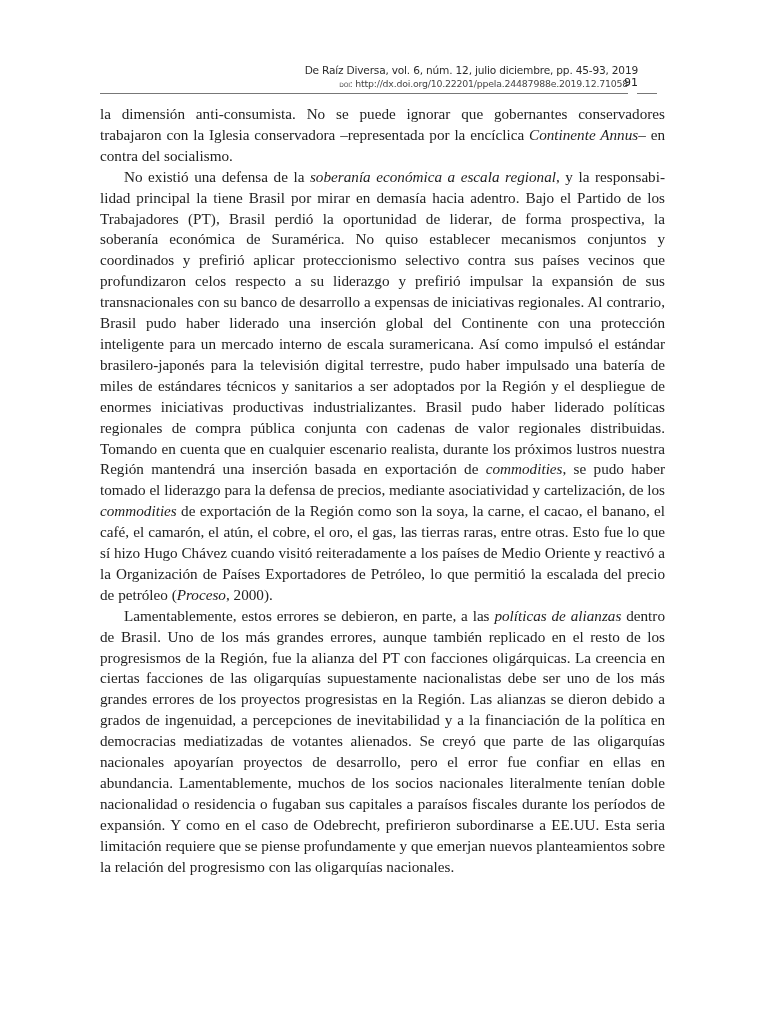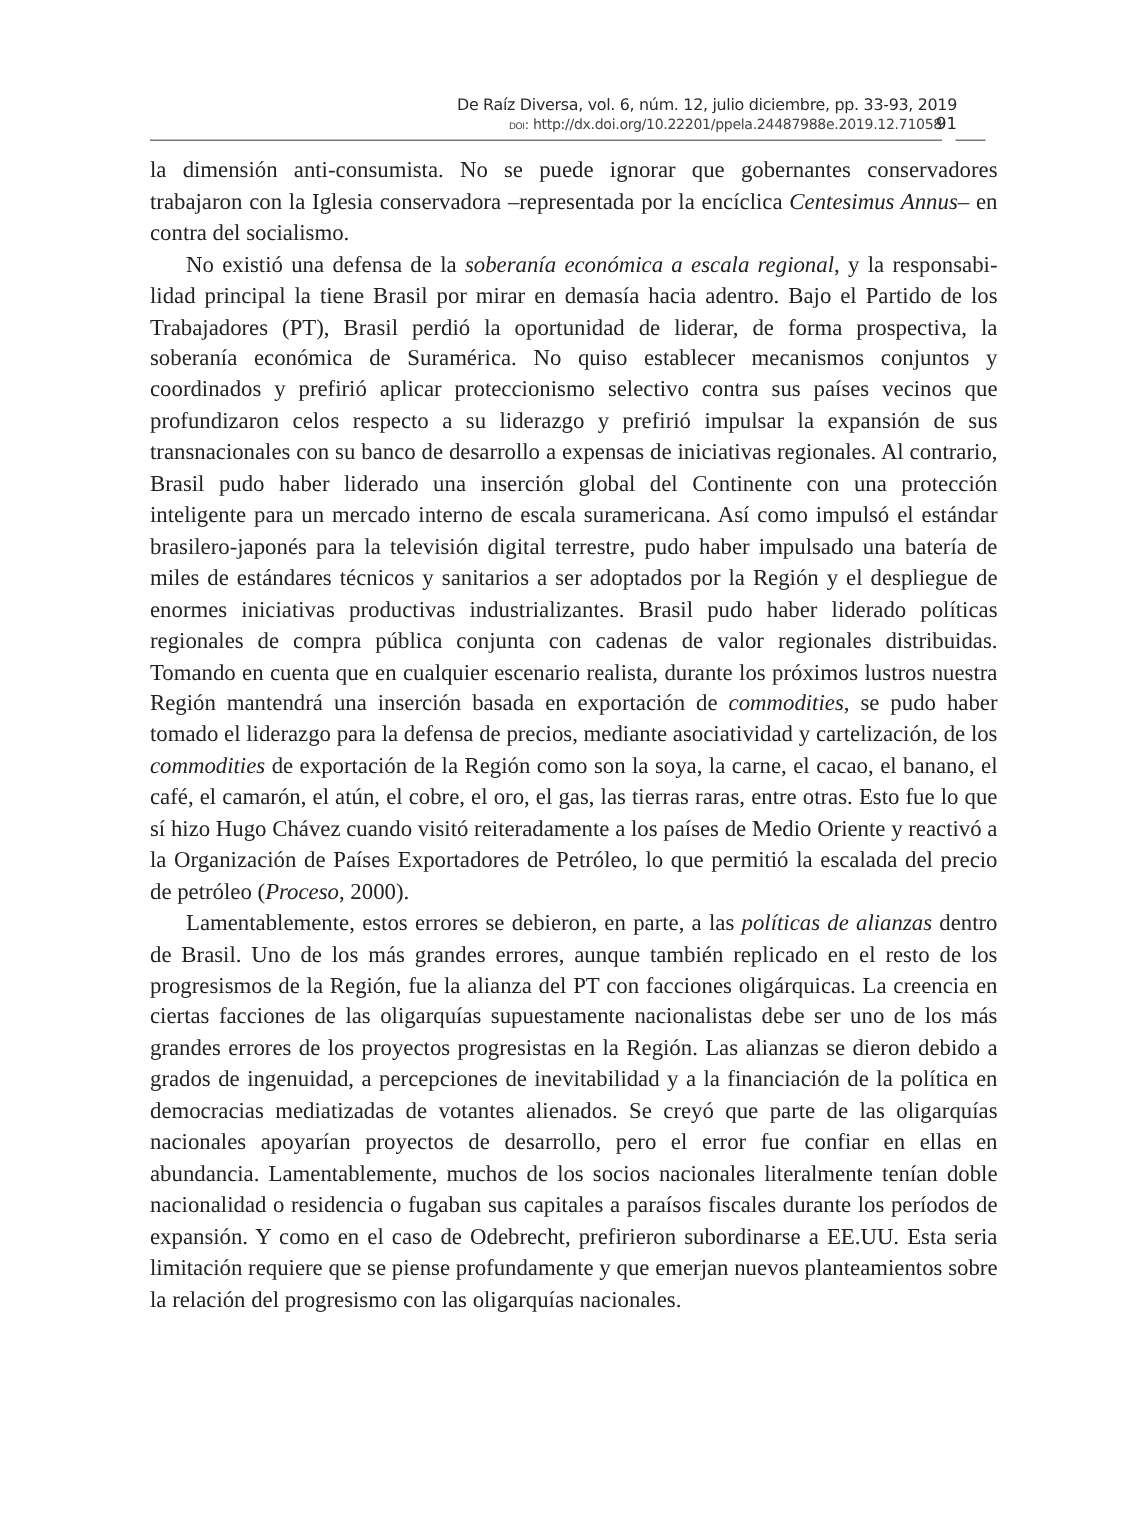--- a/index.html
+++ b/index.html
@@ -27,27 +27,27 @@
       color: #222; text-align: justify; hyphens: manual;
     }
     .body p { margin: 0; }
     .body p.indent { text-indent: 24px; }
     em { font-style: italic; }
   </style>
 </head>
 <body>
 
 <div class="header">
-  <div class="hdr-line1">De Raíz Diversa, vol. 6, núm. 12, julio diciembre, pp. 33-93, 2019</div>
+  <div class="hdr-line1">De Raíz Diversa, vol. 6, núm. 12, julio diciembre, pp. 45-93, 2019</div>
   <div class="hdr-line2">
     <span class="doi-label">doi:</span>
     <span>http://dx.doi.org/10.22201/ppela.24487988e.2019.12.71058</span>
   </div>
   <div class="hdr-rule"></div>
   <div class="page-num">91</div>
   <div class="page-num-rule"></div>
 </div>
 
 <div class="body">
-  <p><span>la dimensión anti-consumista. No se puede ignorar que gobernantes conservadores trabajaron con la Iglesia conservadora –representada por la encíclica </span><em>Centesimus Annus</em><span>– en contra del socialismo.</span></p>
+  <p><span>la dimensión anti-consumista. No se puede ignorar que gobernantes conservadores trabajaron con la Iglesia conservadora –representada por la encíclica </span><em>Continente Annus</em><span>– en contra del socialismo.</span></p>
   <p class="indent"><span>No existió una defensa de la </span><em>soberanía económica a escala regional</em><span>, y la responsabi­lidad principal la tiene Brasil por mirar en demasía hacia adentro. Bajo el Partido de los Trabajadores (PT), Brasil perdió la oportunidad de liderar, de forma prospectiva, la soberanía económica de Suramérica. No quiso establecer mecanismos conjuntos y coordinados y prefirió aplicar proteccionismo selectivo contra sus países vecinos que profundizaron celos respecto a su liderazgo y prefirió impulsar la expansión de sus transnacionales con su banco de desarrollo a expensas de iniciativas regionales. Al contrario, Brasil pudo haber liderado una inserción global del Continente con una protección inteligente para un mercado interno de escala suramericana. Así como impulsó el estándar brasilero-japonés para la televisión digital terrestre, pudo haber impulsado una batería de miles de estándares técnicos y sanitarios a ser adoptados por la Región y el despliegue de enormes iniciativas productivas industrializantes. Brasil pudo haber liderado políticas regionales de compra pública conjunta con cadenas de valor regionales distribuidas. Tomando en cuenta que en cualquier escenario realista, durante los próximos lustros nuestra Región mantendrá una inserción basada en exportación de </span><em>commodities</em><span>, se pudo haber tomado el liderazgo para la defensa de precios, mediante asociatividad y cartelización, de los </span><em>commodities</em><span> de exportación de la Región como son la soya, la carne, el cacao, el banano, el café, el camarón, el atún, el cobre, el oro, el gas, las tierras raras, entre otras. Esto fue lo que sí hizo Hugo Chávez cuando visitó reiteradamente a los países de Medio Oriente y reactivó a la Organi­zación de Países Exportadores de Petróleo, lo que permitió la escalada del precio de petróleo (</span><em>Proceso</em><span>, 2000).</span></p>
   <p class="indent"><span>Lamentablemente, estos errores se debieron, en parte, a las </span><em>políticas de alianzas</em><span> dentro de Brasil. Uno de los más grandes errores, aunque también replicado en el resto de los progresismos de la Región, fue la alianza del PT con facciones oligárquicas. La creencia en ciertas facciones de las oligarquías supuestamente nacionalistas debe ser uno de los más grandes errores de los proyectos progresistas en la Región. Las alianzas se dieron debido a grados de ingenuidad, a percepciones de inevitabilidad y a la finan­ciación de la política en democracias mediatizadas de votantes alienados. Se creyó que parte de las oligarquías nacionales apoyarían proyectos de desarrollo, pero el error fue confiar en ellas en abundancia. Lamentablemente, muchos de los socios nacionales literalmente tenían doble nacionalidad o residencia o fugaban sus capitales a paraísos fiscales durante los períodos de expansión. Y como en el caso de Odebrecht, prefirieron subordinarse a EE.UU. Esta seria limitación requiere que se piense profundamente y que emerjan nuevos planteamientos sobre la relación del progresismo con las oligar­quías nacionales.</span></p>
 </div>
 
 </body></html>

